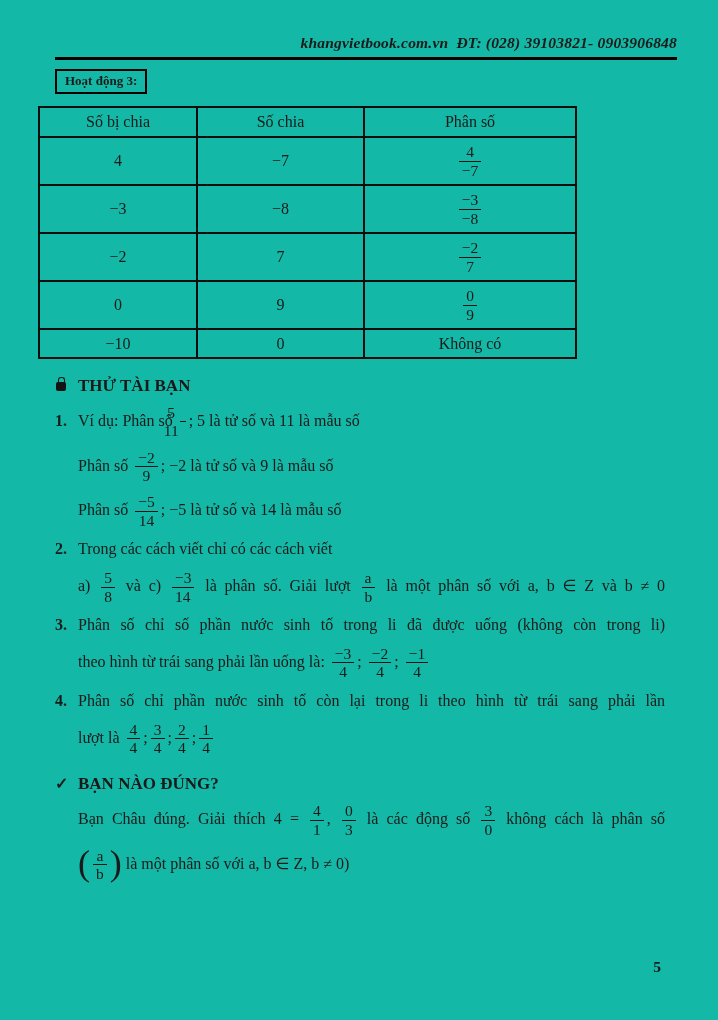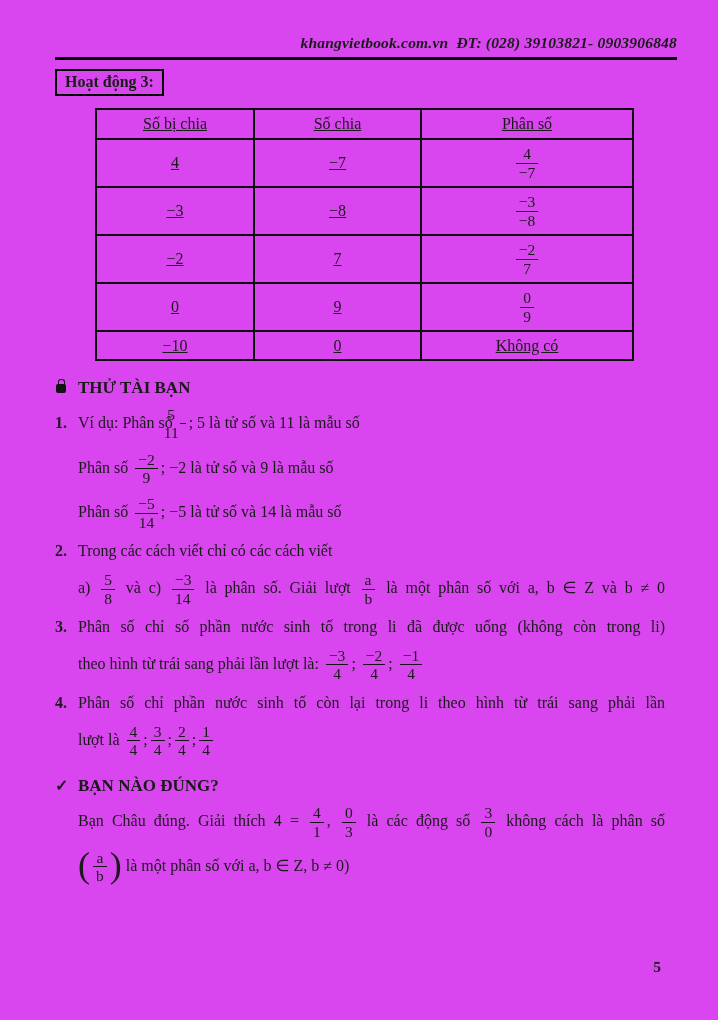--- a/index.html
+++ b/index.html
@@ -1,20 +1,20 @@
 <!DOCTYPE html>
 <html><head>
 <meta charset="utf-8">
 <style>
   html,body { margin:0; padding:0; background:#9a9a9a; }
   .page {
     position:relative;
     width:718px; height:1020px;
     margin:0 auto;
-    background:#d946ef;
+    background:#14b8a6;
     color:#1a1a1a;
     font-family:"Liberation Serif", serif;
     overflow:hidden;
   }
   
   .page-header {
     margin:34px 41px 0 55px;
     padding-bottom:5px;
     border-bottom:3px solid #000;
     text-align:right;
@@ -23,28 +23,27 @@
     font-size:15.5px;
     letter-spacing:.2px;
   }
   
   .activity-box {
     display:inline-block;
     margin:9px 0 0 55px;
     border:2px solid #000;
     padding:2px 8px 3px;
     font-weight:bold;
-    font-size:16px;
+    font-size:13px;
   }
   
   table.div-table {
     border-collapse:collapse;
-    margin:12px 0 0 95px;
+    margin:12px 0 0 38px;
     table-layout:fixed;
-    text-decoration:underline;
   }
   table.div-table th, table.div-table td {
     border:2px solid #0d0d0d;
     text-align:center;
     vertical-align:middle;
     font-size:16px;
     font-weight:normal;
     padding:0;
   }
   table.div-table th { height:28px; }
@@ -172,21 +171,21 @@
     <div class="sec-head">
       <span class="icon-slot"><span class="glyph-lock"></span></span><span>THỬ TÀI BẠN</span>
     </div>
     <div>
         <p class="para numbered"><span class="num">1.</span><span>Ví dụ: Phân số </span><span class="frac"><span class="fnum">5</span><span class="fden">11</span></span><span>; 5 là tử số và 11 là mẫu số</span></p>
         <p class="para"><span>Phân số </span><span class="frac"><span class="fnum">−2</span><span class="fden">9</span></span><span>; −2 là tử số và 9 là mẫu số</span></p>
         <p class="para"><span>Phân số </span><span class="frac"><span class="fnum">−5</span><span class="fden">14</span></span><span>; −5 là tử số và 14 là mẫu số</span></p>
         <p class="para numbered"><span class="num">2.</span><span>Trong các cách viết chỉ có các cách viết</span></p>
         <p class="para jlast"><span>a) </span><span class="frac"><span class="fnum">5</span><span class="fden">8</span></span><span> và c) </span><span class="frac"><span class="fnum">−3</span><span class="fden">14</span></span><span> là phân số. Giải lượt </span><span class="frac"><span class="fnum">a</span><span class="fden">b</span></span><span> là một phân số với a, b ∈ Z và b ≠ 0</span></p>
         <p class="para numbered jlast"><span class="num">3.</span><span>Phân số chỉ số phần nước sinh tố trong li đã được uống (không còn trong li)</span></p>
-        <p class="para"><span>theo hình từ trái sang phải lần lượt là: </span><span class="frac"><span class="fnum">−3</span><span class="fden">4</span></span><span>; </span><span class="frac"><span class="fnum">−2</span><span class="fden">4</span></span><span>; </span><span class="frac"><span class="fnum">−1</span><span class="fden">4</span></span></p>
+        <p class="para"><span>theo hình từ trái sang phải lần uống là: </span><span class="frac"><span class="fnum">−3</span><span class="fden">4</span></span><span>; </span><span class="frac"><span class="fnum">−2</span><span class="fden">4</span></span><span>; </span><span class="frac"><span class="fnum">−1</span><span class="fden">4</span></span></p>
         <p class="para numbered jlast"><span class="num">4.</span><span>Phân số chỉ phần nước sinh tố còn lại trong li theo hình từ trái sang phải lần</span></p>
         <p class="para"><span>lượt là </span><span class="frac"><span class="fnum">4</span><span class="fden">4</span></span><span>;</span><span class="frac"><span class="fnum">3</span><span class="fden">4</span></span><span>;</span><span class="frac"><span class="fnum">2</span><span class="fden">4</span></span><span>;</span><span class="frac"><span class="fnum">1</span><span class="fden">4</span></span></p>
       </div>
 
     <div class="sec-head">
       <span class="icon-slot check-glyph">✓</span><span>BẠN NÀO ĐÚNG?</span>
     </div>
     <div>
         <p class="para jlast"><span>Bạn Châu đúng. Giải thích 4 = </span><span class="frac"><span class="fnum">4</span><span class="fden">1</span></span><span>, </span><span class="frac"><span class="fnum">0</span><span class="fden">3</span></span><span> là các động số </span><span class="frac"><span class="fnum">3</span><span class="fden">0</span></span><span> không cách là phân số</span></p>
         <p class="para"><span class="bigparen">(</span><span class="frac"><span class="fnum">a</span><span class="fden">b</span></span><span class="bigparen">)</span><span> là một phân số với a, b ∈ Z, b ≠ 0)</span></p>

